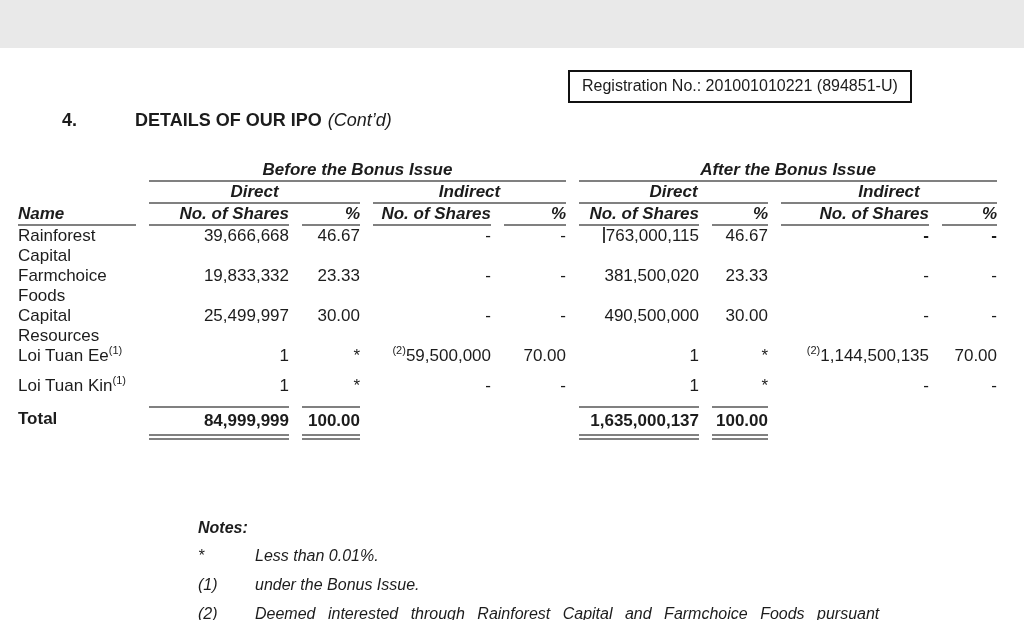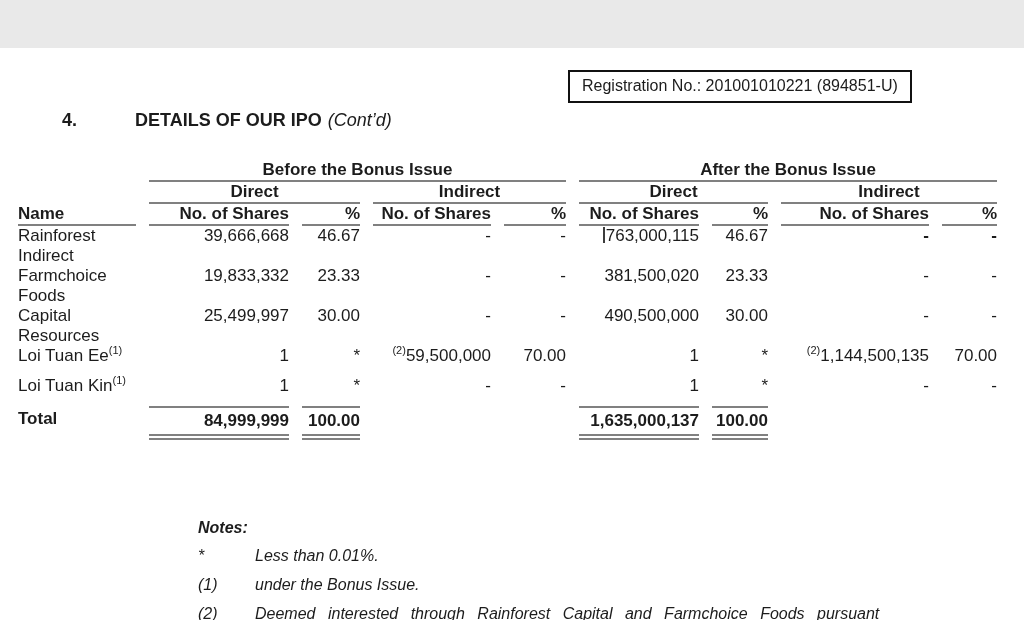--- a/index.html
+++ b/index.html
@@ -24,21 +24,21 @@
   .heading .h-suffix{font-style:italic;margin-left:6px;}
 
   
   table.sh{
     position:absolute;top:112px;left:5px;
     border-collapse:separate;border-spacing:13px 0;
     table-layout:fixed;width:1005px;
     font-size:17px;line-height:20px;
   }
   table.sh th,table.sh td{padding:0;margin:0;overflow:visible;white-space:nowrap;}
-  thead th{font-weight:bold;vertical-align:bottom;}
+  thead th{font-weight:bold;vertical-align:bottom;font-style:italic;}
   .group{border-bottom:2px solid var(--rule);text-align:center;padding:2px 0 8px 0;}
   .colh{border-bottom:2px solid var(--rule);padding:6px 0 5px 0;}
   .colh.shares{text-align:right;}
   .colh.pct{text-align:right;}
   .colh.name-h{text-align:left;}
   tbody td{vertical-align:top;text-align:right;padding:6px 0 2px 0;}
   tbody td.c-name{text-align:left;white-space:normal;line-height:20px;}
   tbody tr.single td{padding-bottom:10px;}
   tbody .bold{font-weight:bold;}
   td.total-cell{
@@ -110,21 +110,21 @@
         <th class="colh shares">No. of Shares</th>
         <th class="colh pct">%</th>
         <th class="colh shares">No. of Shares</th>
         <th class="colh pct">%</th>
         <th class="colh shares">No. of Shares</th>
         <th class="colh pct">%</th>
       </tr>
     </thead>
     <tbody>
         <tr>
-          <td class="c-name">Rainforest Indirect</td>
+          <td class="c-name">Rainforest Capital</td>
           <td>39,666,668</td>
           <td>46.67</td>
           <td>-</td>
           <td>-</td>
           <td><span class="caret"></span>763,000,115</td>
           <td>46.67</td>
           <td class="bold">-</td>
           <td class="bold">-</td>
         </tr>
         <tr>

